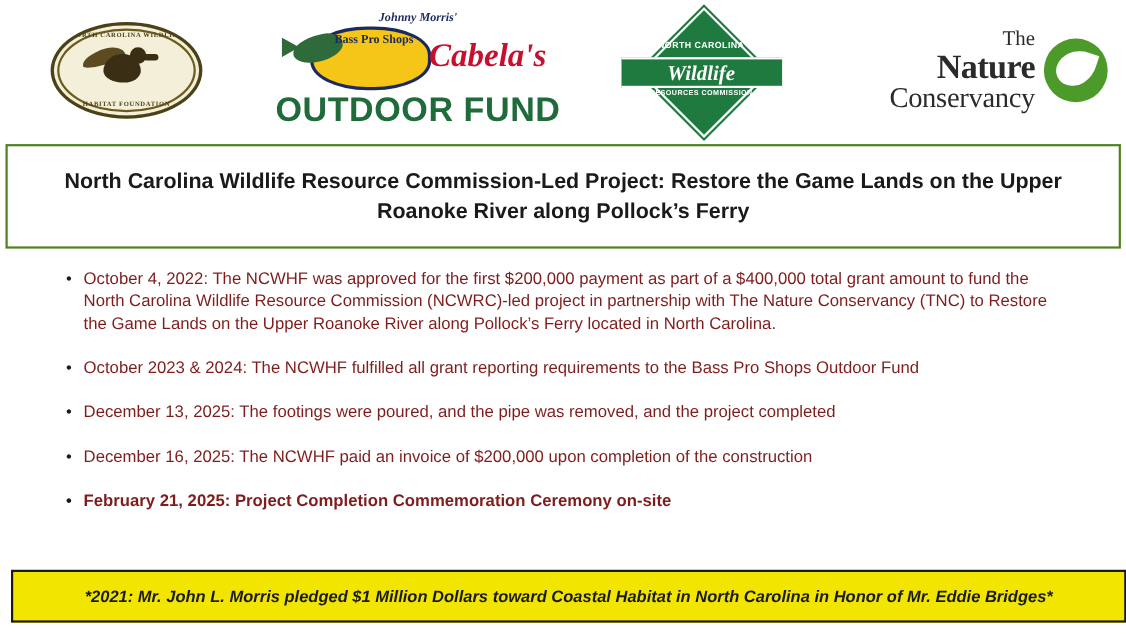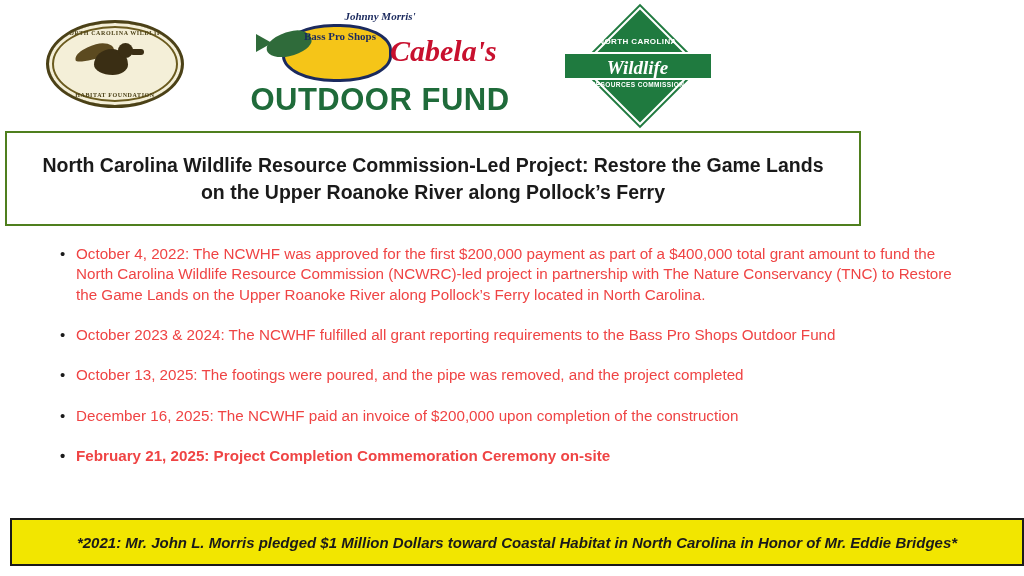--- a/index.html
+++ b/index.html
@@ -300,21 +300,21 @@
     font-size: 8px;
     color: #555;
     font-family: "Liberation Serif", serif;
   }
 
   
   .title-box {
     position: absolute;
     left: 5px;
     top: 131px;
-    width: 856px;
+    width: 1014px;
     height: 95px;
     box-sizing: border-box;
     border: 2px solid #4f7f1e;
     display: flex;
     align-items: center;
     justify-content: center;
     padding: 0 24px;
   }
   .title-text {
     text-align: center;
@@ -341,21 +341,21 @@
     width: 16px;
     flex: 0 0 16px;
     font-size: 15px;
     line-height: 1.34;
     color: #1a1a1a;
   }
   .bullet .btext {
     flex: 1 1 auto;
     font-size: 15.2px;
     line-height: 1.34;
-    color: #ef4444;
+    color: #7f1d1d;
     font-family: "Liberation Sans", sans-serif;
   }
   .bullet.bold .btext,
   .bullet.bold .dot { font-weight: bold; }
 
   
   .footer {
     position: absolute;
     left: 10px;
     top: 518px;
@@ -413,20 +413,32 @@
     <div class="logo-cell c2">
       <div class="ncwrc">
         <div class="diamond"></div>
         <div class="bar"></div>
         <div class="label-top">NORTH CAROLINA</div>
         <div class="label-mid">Wildlife</div>
         <div class="label-bot">RESOURCES COMMISSION</div>
       </div>
     </div>
 
+    <div class="logo-cell c4">
+      <div class="tnc">
+        <div class="tnc-words">
+          <div class="tnc-the">The</div>
+          <div class="tnc-nature">Nature</div>
+          <div class="tnc-cons">Conservancy</div>
+        </div>
+        <div class="tnc-mark">
+          <span class="tnc-r">®</span>
+        </div>
+      </div>
+    </div>
 
   </div>
 
   <div class="title-box">
     <div class="title-text">North Carolina Wildlife Resource Commission-Led Project: Restore the Game Lands on the Upper Roanoke River along Pollock’s Ferry</div>
   </div>
 
   <div class="bullets">
 
     <div class="bullet">
@@ -434,21 +446,21 @@
       <div class="btext">October 4, 2022: The NCWHF was approved for the first $200,000 payment as part of a $400,000 total grant amount to fund the North Carolina Wildlife Resource Commission (NCWRC)-led project in partnership with The Nature Conservancy (TNC) to Restore the Game Lands on the Upper Roanoke River along Pollock’s Ferry located in North Carolina.</div>
     </div>
 
     <div class="bullet">
       <div class="dot">•</div>
       <div class="btext">October 2023 &amp; 2024: The NCWHF fulfilled all grant reporting requirements to the Bass Pro Shops Outdoor Fund</div>
     </div>
 
     <div class="bullet">
       <div class="dot">•</div>
-      <div class="btext">October 13, 2025: The footings were poured, and the pipe was removed, and the project completed</div>
+      <div class="btext">December 13, 2025: The footings were poured, and the pipe was removed, and the project completed</div>
     </div>
 
     <div class="bullet">
       <div class="dot">•</div>
       <div class="btext">December 16, 2025: The NCWHF paid an invoice of $200,000 upon completion of the construction</div>
     </div>
 
     <div class="bullet bold">
       <div class="dot">•</div>
       <div class="btext">February 21, 2025: Project Completion Commemoration Ceremony on-site</div>

